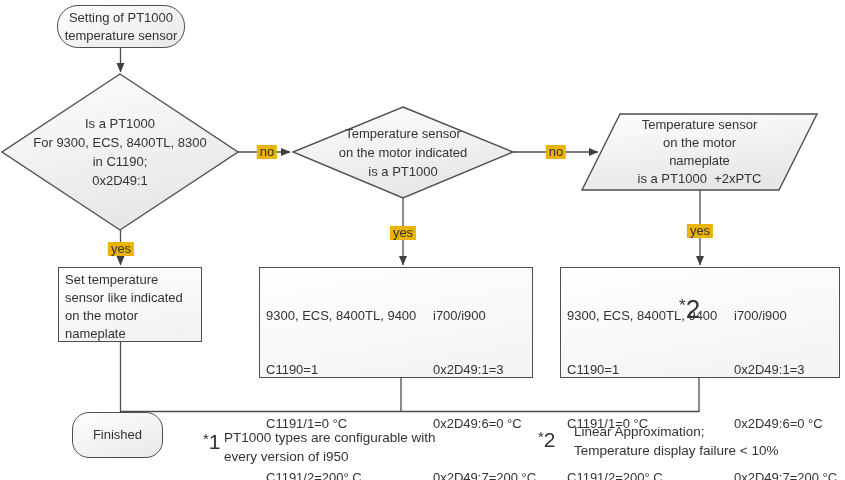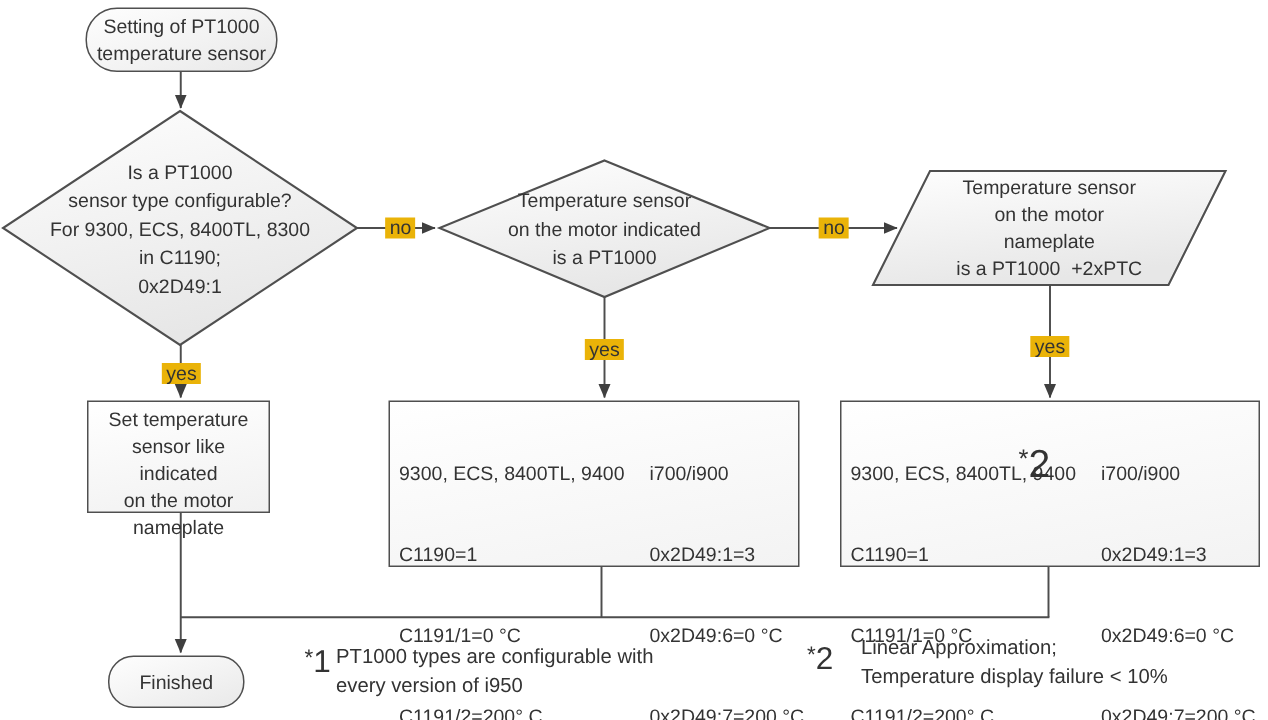--- a/index.html
+++ b/index.html
@@ -96,21 +96,20 @@
       <line x1="699" y1="378" x2="699" y2="411.5"></line>
       <line x1="120.5" y1="411.5" x2="699.6" y2="411.5"></line>
     </g>
   </svg>
 
   <div class="node rounded-start" style="left:57px;top:5px;width:128px;height:43px;">Setting of PT1000
 temperature sensor</div>
 
   <div class="shape-text" style="left:2px;top:74px;width:236px;height:156px;">
     <div class="shape-line">Is a PT1000</div>
-    <div class="shape-line">sensor type configurable?</div>
     <div class="shape-line">For 9300, ECS, 8400TL, 8300</div>
     <div class="shape-line">in C1190;</div>
     <div class="shape-line">0x2D49:1</div>
   </div>
 
   <div class="shape-text" style="left:293px;top:107px;width:220px;height:91px;">
     <div class="shape-line">Temperature sensor</div>
     <div class="shape-line">on the motor indicated</div>
     <div class="shape-line">is a PT1000</div>
   </div>
@@ -121,21 +120,21 @@
     <div class="shape-line">nameplate</div>
     <div class="shape-line">is a PT1000&nbsp; +2xPTC</div>
   </div>
 
   <div class="edge-label" style="left:267px;top:152px;">no</div>
   <div class="edge-label" style="left:556px;top:152px;">no</div>
   <div class="edge-label" style="left:121px;top:249px;">yes</div>
   <div class="edge-label" style="left:403px;top:233px;">yes</div>
   <div class="edge-label" style="left:700px;top:231px;">yes</div>
 
-  <div class="action-box" style="left:58px;top:267px;width:122px;height:75px;text-align:center;">Set temperature
+  <div class="action-box" style="left:58px;top:267px;width:144px;height:75px;">Set temperature
 sensor like indicated
 on the motor
 nameplate</div>
 
   <div class="param-box" style="left:259px;top:267px;width:274px;height:111px;">
     <div class="param-col col-a">
       <div class="hdr">9300, ECS, 8400TL, 9400</div>
       <div>C1190=1</div>
       <div>C1191/1=0 °C</div>
       <div>C1191/2=200° C</div>
@@ -165,21 +164,21 @@
     <div class="param-col col-b">
       <div class="hdr">i700/i900</div>
       <div>0x2D49:1=3</div>
       <div>0x2D49:6=0 °C</div>
       <div>0x2D49:7=200 °C</div>
       
       
     </div>
   </div>
 
-  <div class="node rounded-end" style="left:72px;top:437px;width:91px;height:35px;">Finished</div>
+  <div class="node rounded-end" style="left:72px;top:412px;width:91px;height:46px;">Finished</div>
 
   <div class="fn-marker" style="left:203px;top:431px;"><span class="star">*</span><span class="num">1</span></div>
   <div class="fn-text" style="left:224px;top:428px;width:230px;">PT1000 types are configurable with
 every version of i950</div>
 
   <div class="fn-marker" style="left:538px;top:429px;"><span class="star">*</span><span class="num">2</span></div>
   <div class="fn-text" style="left:574px;top:422px;width:260px;">Linear Approximation;
 Temperature display failure &lt; 10%</div>
 
 </div>

